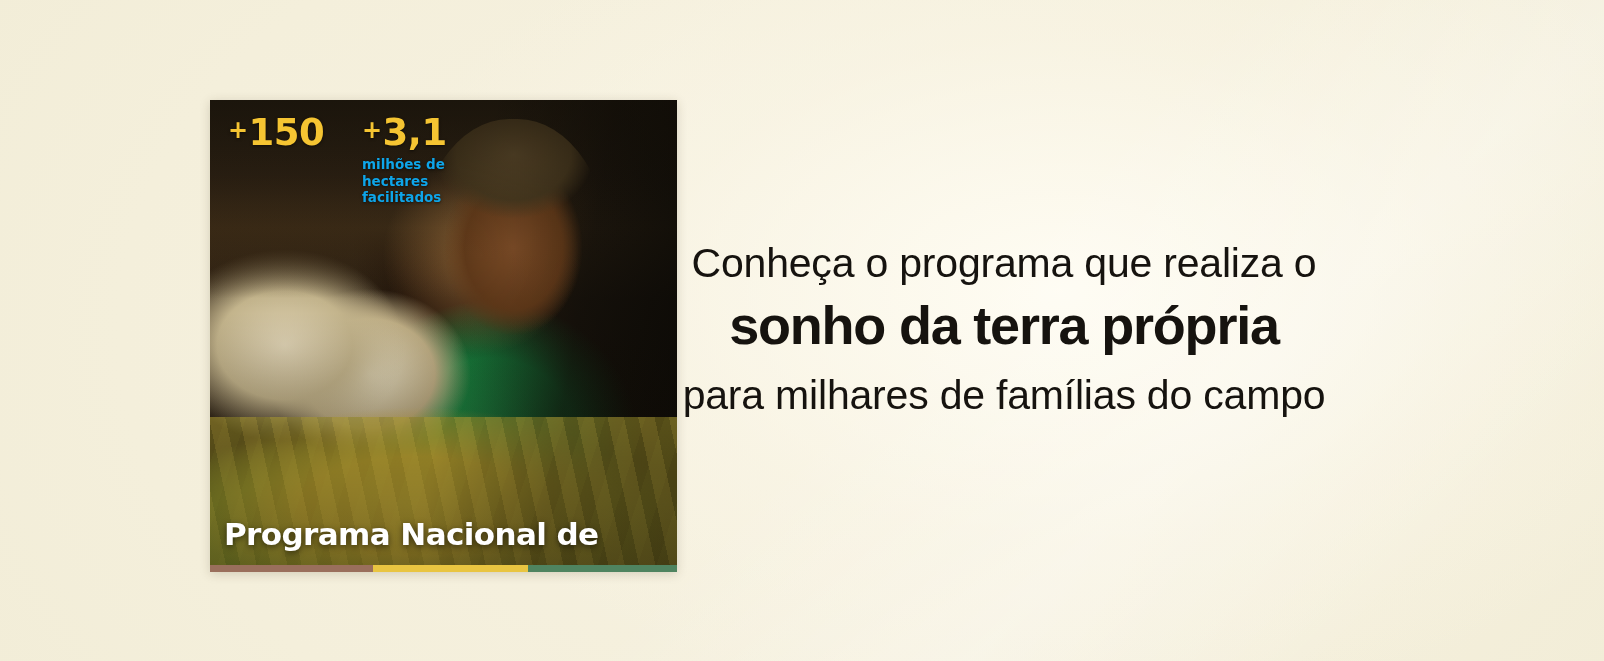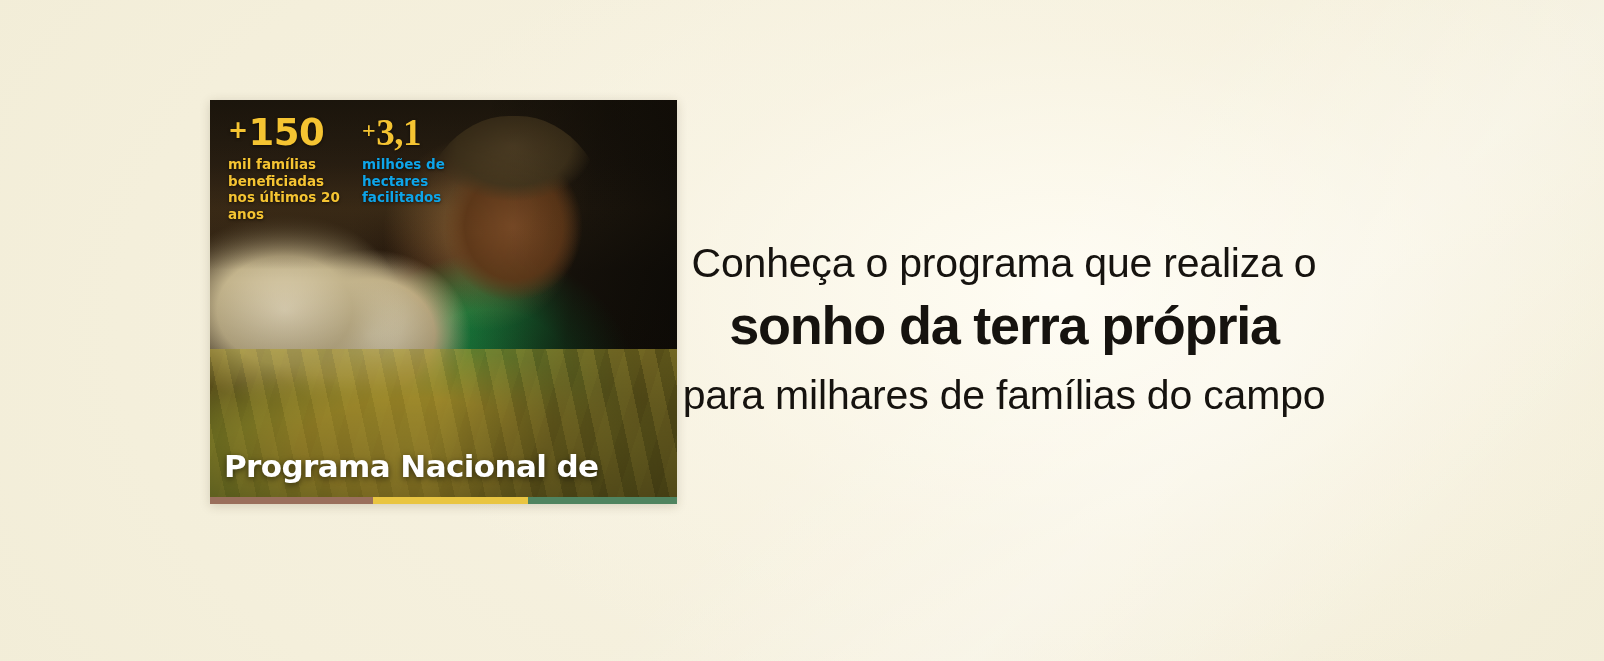--- a/index.html
+++ b/index.html
@@ -51,21 +51,21 @@
     display: flex;
     align-items: flex-start;
   }
 
   
   .cover-card {
     position: absolute;
     left: 210px;
     top: 100px;
     width: 467px;
-    height: 404px;
+    height: 472px;
     overflow: hidden;
     background: #17130c;
     box-shadow: 0 2px 10px rgba(60,48,20,0.18);
   }
 
   
   .photo {
     position: absolute;
     inset: 0;
     background:
@@ -244,25 +244,24 @@
       <div class="photo-figure"></div>
       <div class="photo-produce"></div>
       <div class="photo-grade"></div>
 
       <div class="stats">
 
         <div class="stat">
           <div class="stat-number" style="color: rgb(245, 196, 50);">
             <span class="plus">+</span><span>150</span>
           </div>
-          <div class="stat-caption" style="color: rgb(245, 196, 50);">mil famílias beneficiadas nos últimos 20 anos</div>
         </div>
 
         <div class="stat">
-          <div class="stat-number" style="color: rgb(245, 196, 50); font-family: Liberation Serif, serif;">
+          <div class="stat-number" style="color: rgb(245, 196, 50);">
             <span class="plus">+</span><span>3,1</span>
           </div>
           <div class="stat-caption" style="color: #0ea5e9;">milhões de hectares facilitados</div>
         </div>
 
       </div>
 
       <div class="title-block" style="color: rgb(255, 255, 255);">
         <div class="title-kicker">Programa Nacional de</div>
       </div>

